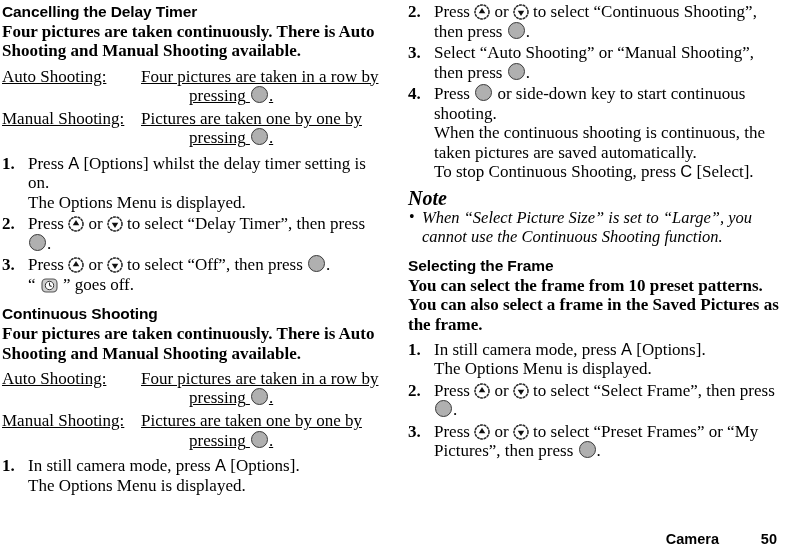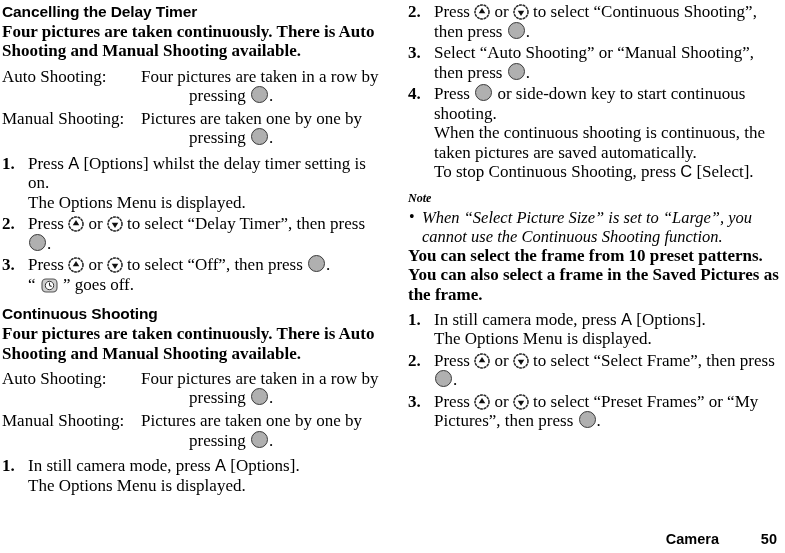--- a/index.html
+++ b/index.html
@@ -56,20 +56,21 @@
     font-size: 17px;
     line-height: 19.3px;
     margin: 0;
     text-indent: 0;
     font-weight: bold;
   }
 
   
   .deflist {
     margin-top: 6px;
+    text-decoration: underline;
   }
   .defrow {
     display: flex;
     font-size: 17px;
     line-height: 19.3px;
     margin-bottom: 4px;
   }
   .defrow .term {
     flex: 0 0 auto;
     white-space: nowrap;
@@ -109,21 +110,21 @@
     display: block;
     font-size: 17px;
     line-height: 19.5px;
   }
 
   
   .note-head {
     font-family: "Liberation Serif", "DejaVu Serif", serif;
     font-weight: bold;
     font-style: italic;
-    font-size: 12px;
+    font-size: 20px;
     line-height: 19px;
     margin: 7px 0 0 0;
   }
   ul.note-list {
     list-style: none;
     margin: 0;
     padding: 0;
   }
   ul.note-list > li {
     position: relative;
@@ -345,20 +346,21 @@
         </li>
       </ol>
 
       <p class="note-head">Note</p>
       <ul class="note-list">
         <li>
           <span class="bullet">•</span><span>When “Select Picture Size” is set to “Large”, you cannot use the Continuous Shooting function.</span>
         </li>
       </ul>
 
+      <h2 class="sect-head spaced">Selecting the Frame</h2>
       <p class="body">You can select the frame from 10 preset patterns. You can also select a frame in the Saved Pictures as the frame.</p>
 
       <ol class="steps">
         <li>
           <span class="num">1.</span><span>In still camera mode, press</span>
           <span class="softkey">A</span>
           <span>[Options].</span>
           <span class="sub">The Options Menu is displayed.</span>
         </li>
         <li>

